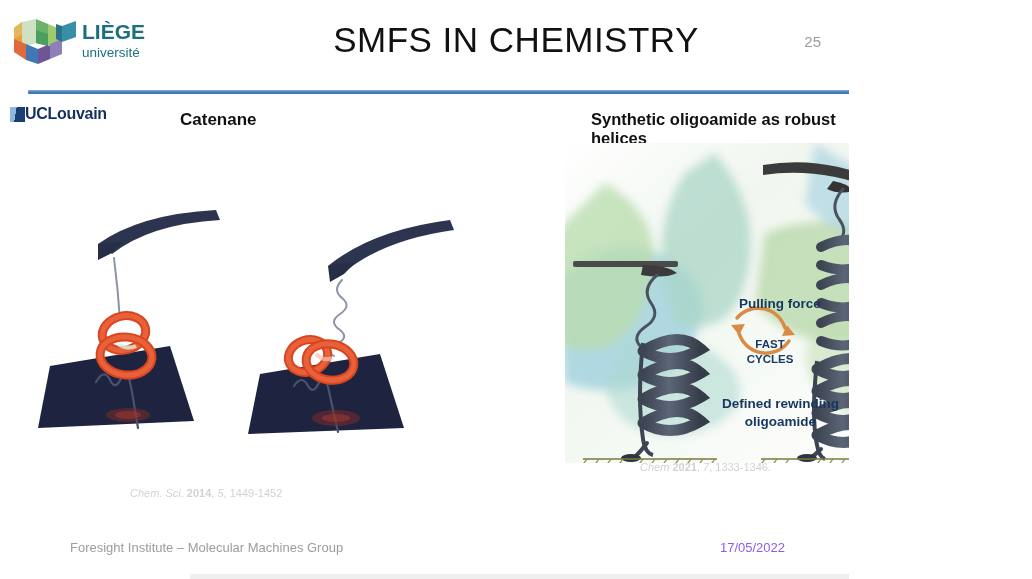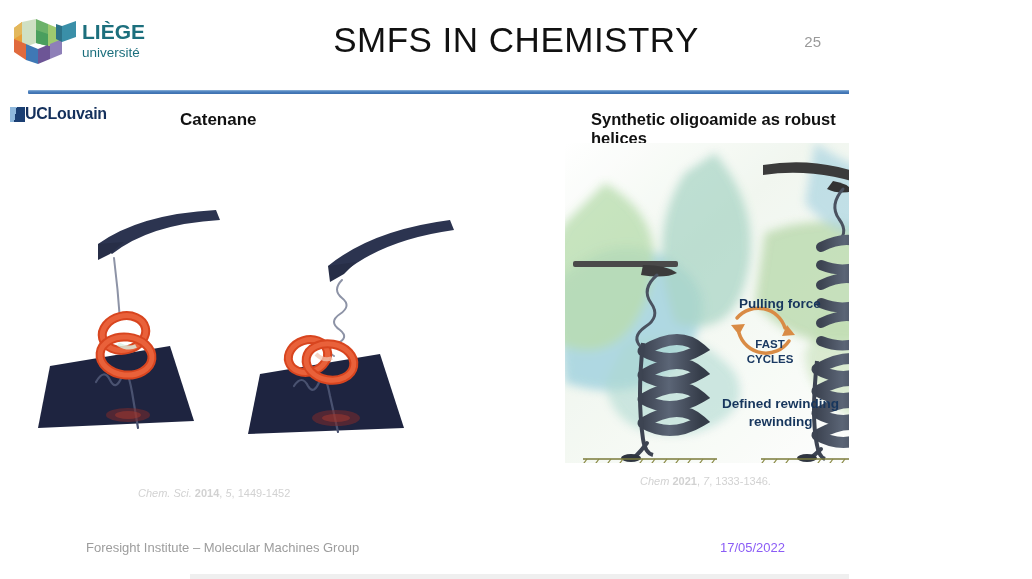--- a/index.html
+++ b/index.html
@@ -188,31 +188,30 @@
   .citation {
     position: absolute;
     font-size: 11px;
     color: #d2d2d2;
     font-style: italic;
     white-space: nowrap;
   }
   .citation b { font-style: normal; font-weight: bold; }
   .citation .vol { font-style: italic; }
   .citation .pg { font-style: normal; }
-  .cite-left  { left: 138px; top: 487px; }
-  .cite-right { left: 640px; top: 475px; }
+  .cite-left  { left: 130px; top: 487px; }
+  .cite-right { left: 640px; top: 461px; }
 
   
   .footer-left {
     position: absolute;
     left: 70px;
     top: 540px;
     font-size: 13px;
     color: #9d9d9d;
-    margin-left: 16px;
   }
   .footer-right {
     position: absolute;
     right: 64px;
     top: 540px;
     font-size: 13px;
     color: #8b5cf6;
   }
   .bottom-strip {
     position: absolute;
@@ -418,21 +417,21 @@
     </svg>
   </div>
 
   <div class="anno anno-pull">Pulling force</div>
   <div class="anno anno-fast">
     <div>FAST</div>
     <div>CYCLES</div>
   </div>
   <div class="anno anno-rewind">
     <div>Defined rewinding</div>
-    <div>rewinding</div>
+    <div>oligoamide</div>
   </div>
 
   <div class="citation cite-left">
     <span>Chem. Sci.</span>
     <b>2014</b><span class="pg">,</span>
     <span class="vol">5</span><span class="pg">,</span>
     <span class="pg">1449-1452</span>
   </div>
 
   <div class="citation cite-right">

